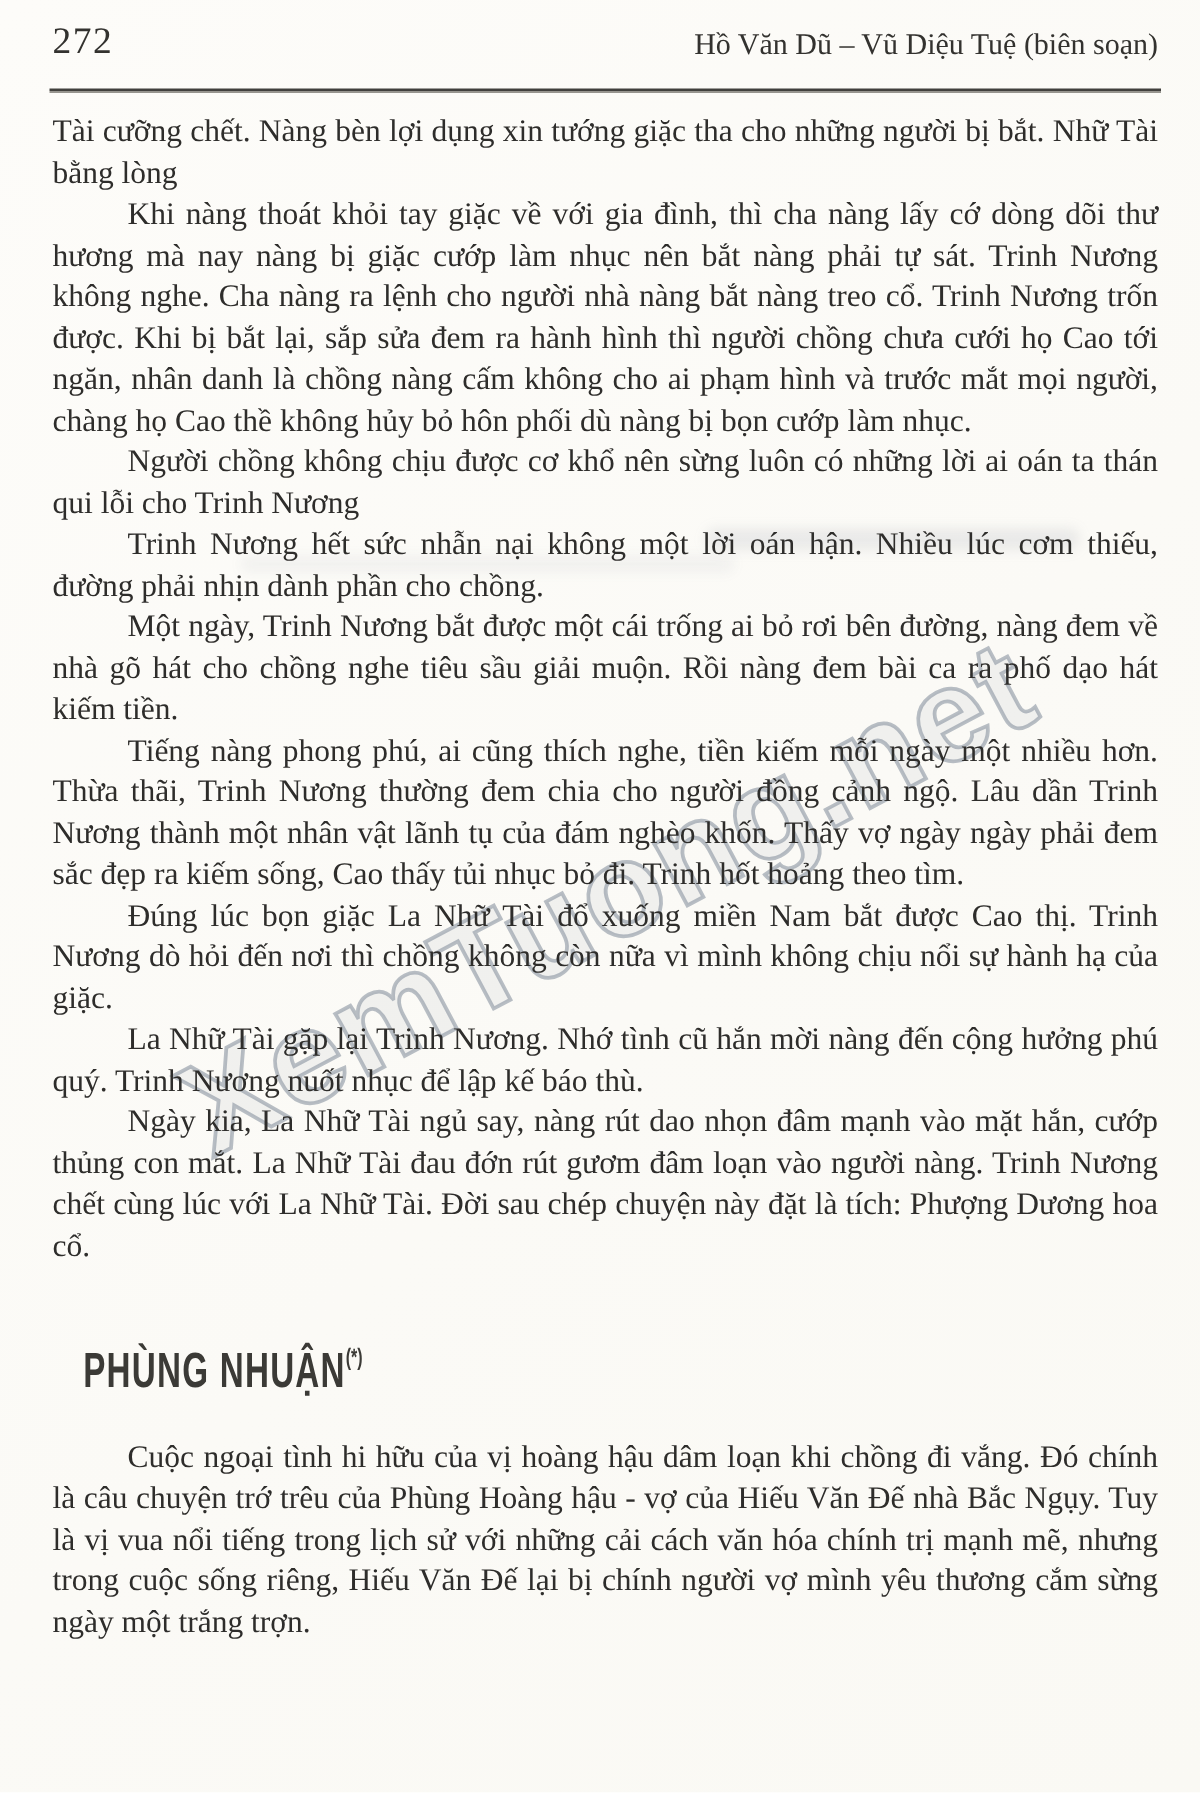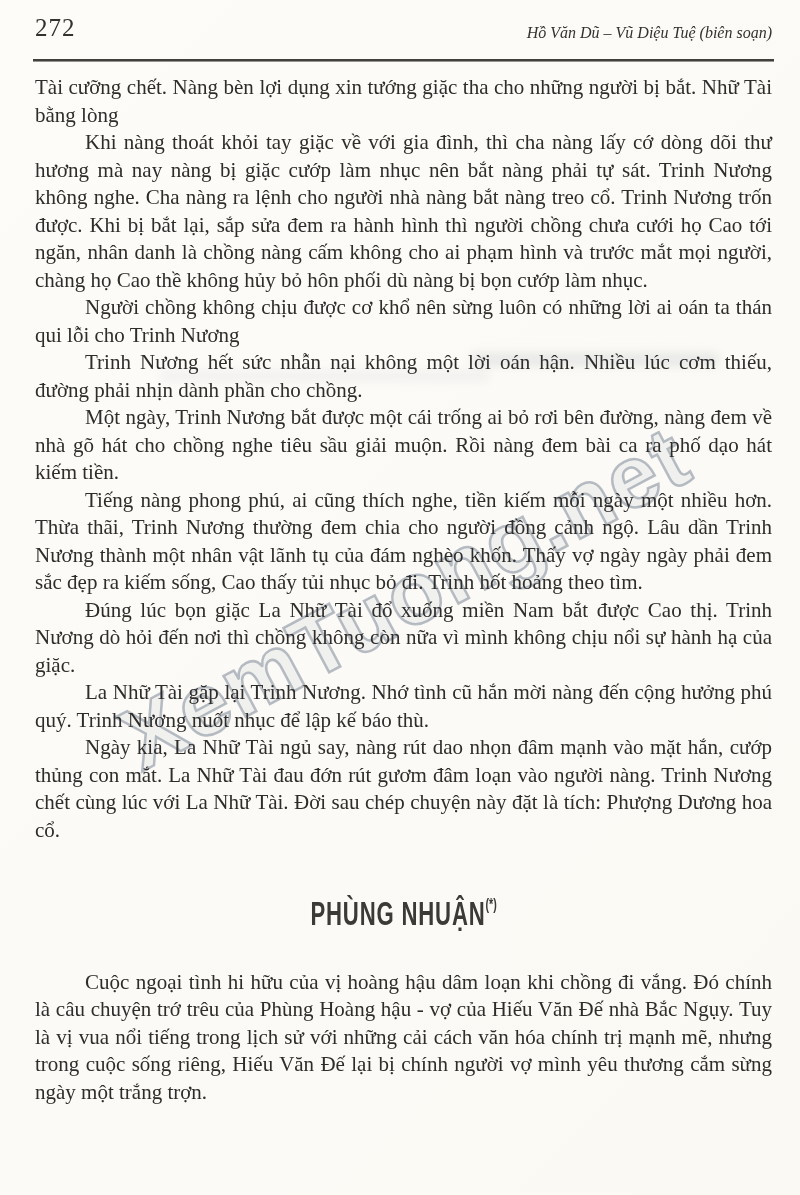--- a/index.html
+++ b/index.html
@@ -11,38 +11,38 @@
     font-family:"Liberation Serif", serif;
     color:#2e2d2b;
   }
 
   
   .header {
     position:absolute; top:14px; left:35px; right:28px;
     display:flex; justify-content:space-between; align-items:flex-end;
   }
   .page-number { font-size:25px; letter-spacing:1px; color:#33322f; }
-  .running-title { font-style:italic; font-size:16px; color:#33322f; }
+  .running-title { font-size:20px; color:#33322f; }
   .header-rule {
     position:absolute; top:59px; left:33px; right:26px; height:3px;
     background:linear-gradient(to bottom,#41403d 0 60%, #97958f 60% 100%);
   }
 
   
   .body-text {
     position:absolute; top:74px; left:35px; right:28px;
     font-size:21px; line-height:27.5px; text-align:justify;
     color:#2e2d2b;
   }
   .body-text p { margin:0; text-indent:50px; }
   .body-text p.no-indent { text-indent:0; }
 
   
   .section-heading {
-    margin:48px 0 40px; text-align:center;
+    margin:48px 0 28px; text-align:left;
     font-family:"Liberation Sans", sans-serif;
     text-decoration:underline;
   }
   .section-heading .cond {
     display:inline-block;
     transform:scale(0.82,1.22);
     font-weight:bold; font-size:27px; letter-spacing:1px;
     color:#3b3a36;
   }
   .heading-note {

